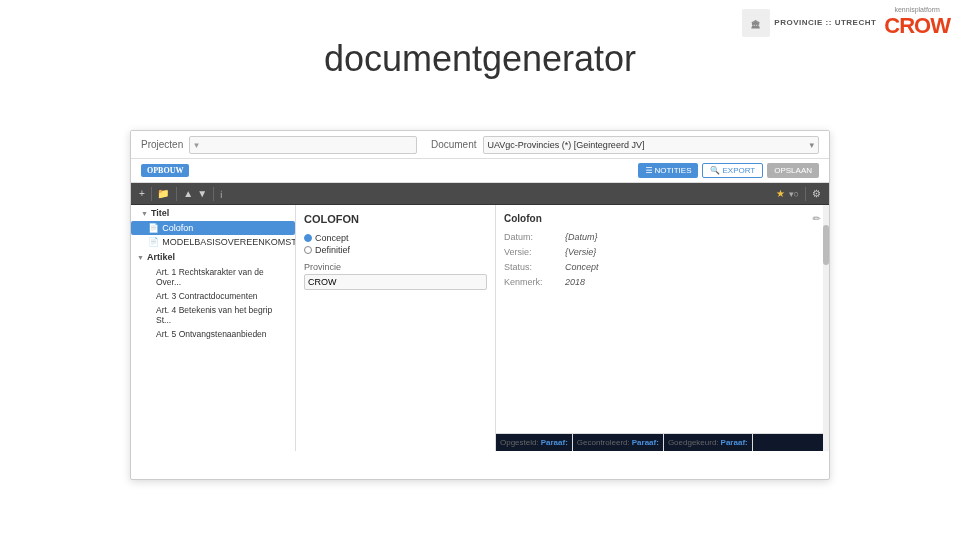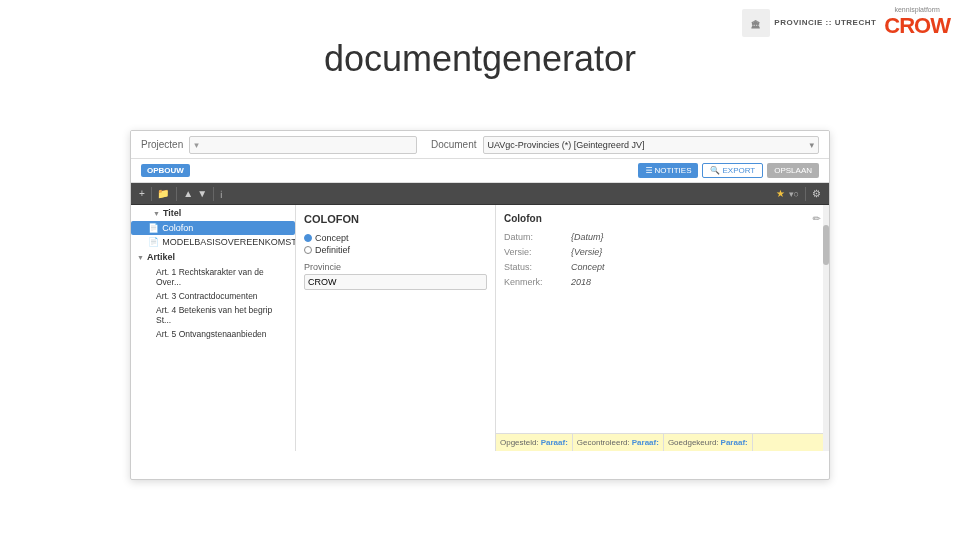--- a/index.html
+++ b/index.html
@@ -122,20 +122,21 @@
       height: 24px;
       gap: 6px;
     }
     .opbouw-badge {
       background: #4a90d9;
       color: #fff;
       font-size: 8px;
       padding: 2px 6px;
       border-radius: 2px;
       font-weight: bold;
+      font-family: Liberation Serif, serif;
     }
     .action-buttons {
       margin-left: auto;
       display: flex;
       gap: 4px;
     }
     .btn-notities {
       background: #4a90d9;
       color: #fff;
       font-size: 8px;
@@ -229,21 +230,21 @@
     }
     .tree-item.active {
       background: #4a90d9;
       color: #fff;
       border-radius: 2px;
     }
     .tree-item .indent1 { margin-left: 8px; }
     .tree-item .indent2 { margin-left: 16px; }
     .tree-chevron { font-size: 7px; color: #888; }
     .section-header {
-      padding: 3px 22px;
+      padding: 3px 10px;
       font-size: 9px;
       font-weight: bold;
       color: #333;
       display: flex;
       align-items: center;
       gap: 3px;
     }
 
     
     .middle-pane {
@@ -321,21 +322,21 @@
       color: #333;
     }
     .right-pane-edit {
       color: #888;
       font-size: 10px;
       cursor: pointer;
     }
     .detail-row {
       margin-bottom: 5px;
       display: flex;
-      gap: 12px;
+      gap: 6px;
     }
     .detail-label {
       font-size: 9px;
       color: #888;
       min-width: 55px;
     }
     .detail-value {
       font-size: 9px;
       color: #555;
       font-style: italic;
@@ -359,21 +360,21 @@
     
     .approval-bar {
       position: absolute;
       bottom: 0;
       left: 0;
       right: 0;
       display: flex;
       align-items: center;
       height: 18px;
       border-top: 1px solid #ddd;
-      background: #fef9c3;
+      background: #0f172a;
       font-size: 8px;
       overflow: hidden;
     }
     .approval-item {
       display: flex;
       align-items: center;
       border-right: 1px solid #ddd;
       padding: 0 4px;
       height: 100%;
       gap: 2px;

